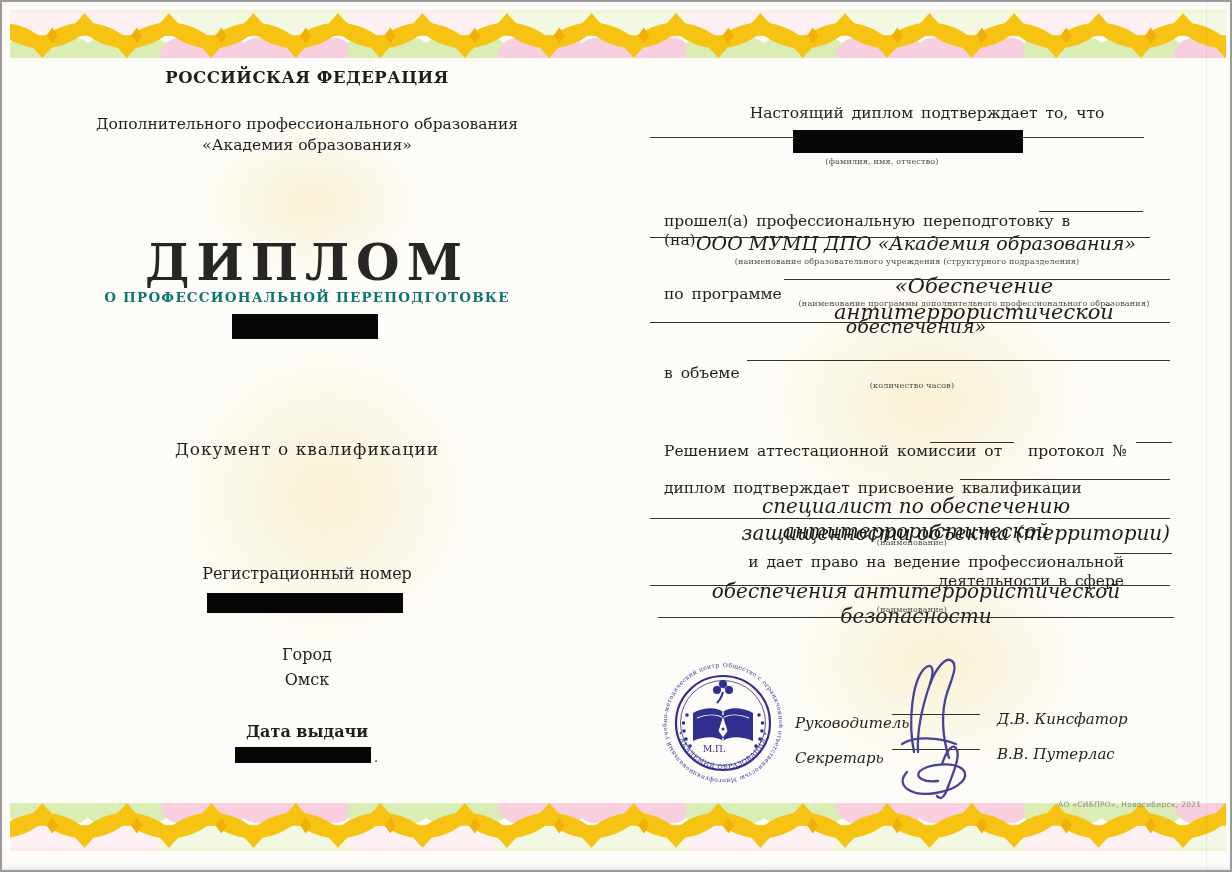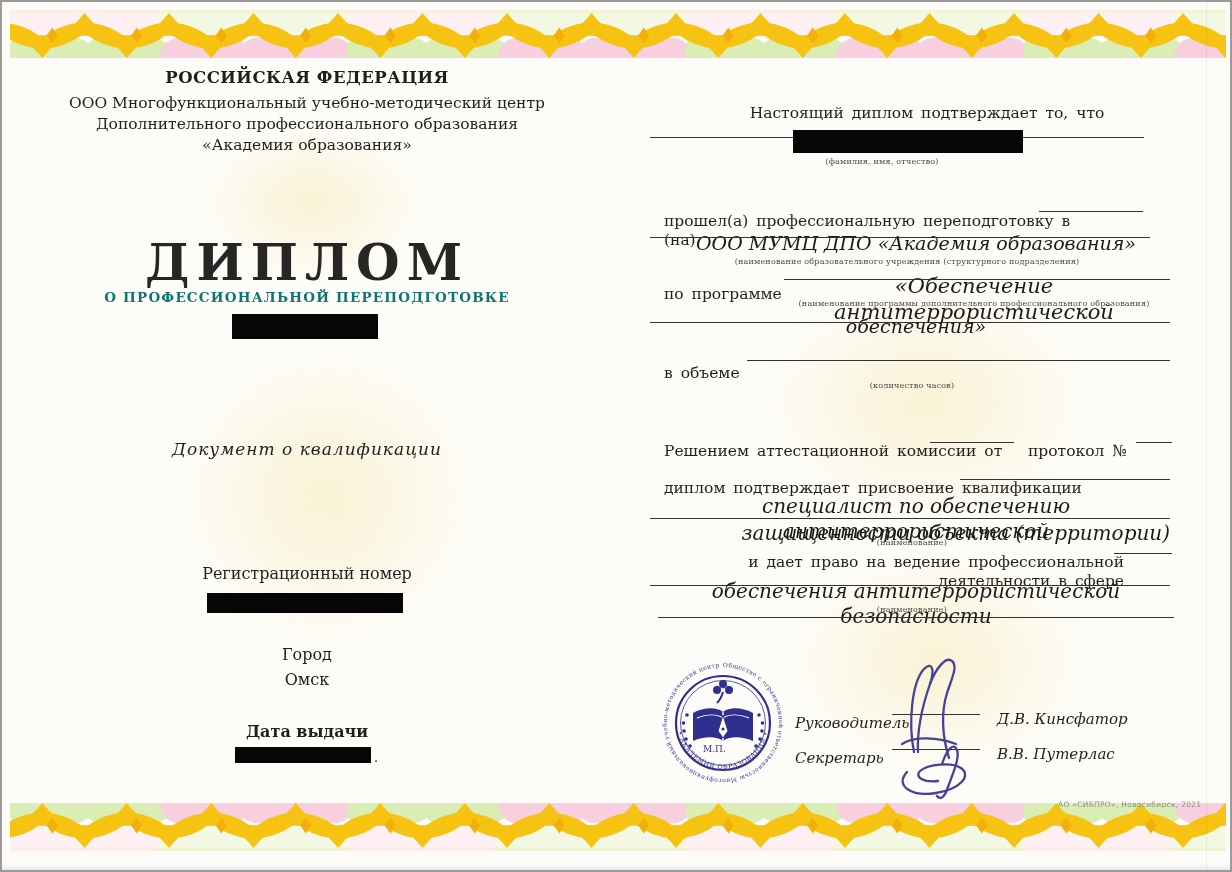--- a/index.html
+++ b/index.html
@@ -16,21 +16,21 @@
       background:radial-gradient(closest-side, rgba(247,233,178,0.5), rgba(247,233,178,0) 72%); z-index:0;}
   .band{position:absolute; left:8px; z-index:1;}
   .band-top{top:8px;}
   .band-bottom{top:801px; transform:scaleY(-1);}
   .txt{position:absolute; z-index:2; line-height:1.25;}
   .country{font-size:16.5px; font-weight:bold; letter-spacing:0.5px;}
   .orgline{font-size:15.5px;}
   .title{font-size:50px; font-weight:bold; letter-spacing:7px; color:#28272-5;}
   .title{color:#272624;}
   .subtitle{font-size:13.5px; font-weight:bold; letter-spacing:1.2px; color:#0f766e;}
-  .ital{font-style:italic;}
+  .ital{}
   .fill-value{font-style:italic; color:#1c1b1a;}
   .cap{font-size:8px; color:#4a4a46; letter-spacing:0.2px; line-height:1;}
   .uline{position:absolute; border-bottom:1.5px solid #32312f; z-index:2;}
   .redact{position:absolute; background:#060606; z-index:3;}
   .body-text{font-size:15.5px; word-spacing:3px;}
   .siglabel{font-style:italic; font-size:15px;}
   .signame{font-style:italic; font-size:15px;}
   .imprint{position:absolute; z-index:2; font-size:7.5px; color:#8b927f;
            font-family:"DejaVu Sans","Liberation Sans",sans-serif; letter-spacing:0.3px;}
   .scan-line-r{position:absolute; top:0; left:1204px; width:1px; height:872px;
@@ -98,21 +98,20 @@
       </pattern>
     </defs>
     <rect width="1216" height="48" fill="url(#gp)"></rect>
   </svg>
 
   <svg class="band band-bottom" width="1216" height="48" viewBox="0 0 1216 48">
     <rect width="1216" height="48" fill="url(#gp)"></rect>
   </svg>
 
   <div class="txt c country" style="left:80px; top:66px; width:450px;">РОССИЙСКАЯ ФЕДЕРАЦИЯ</div>
-  <div class="txt c orgline" style="left:65px; top:92px; width:480px;">ООО Многофункциональный учебно-методический центр</div>
   <div class="txt c orgline" style="left:65px; top:113px; width:480px;">Дополнительного профессионального образования</div>
   <div class="txt c orgline" style="left:65px; top:134px; width:480px;">«Академия образования»</div>
 
   <div class="txt c title" style="left:80px; top:230px; width:450px;">ДИПЛОМ</div>
   <div class="txt c subtitle" style="left:80px; top:287px; width:450px;">О ПРОФЕССИОНАЛЬНОЙ ПЕРЕПОДГОТОВКЕ</div>
 
   <div class="redact" style="left:230px; top:312px; width:146px; height:25px;"></div>
 
   <div class="txt c ital" style="left:80px; top:437px; width:450px; font-size:17px; letter-spacing:1px;">Документ о квалификации</div>
 

